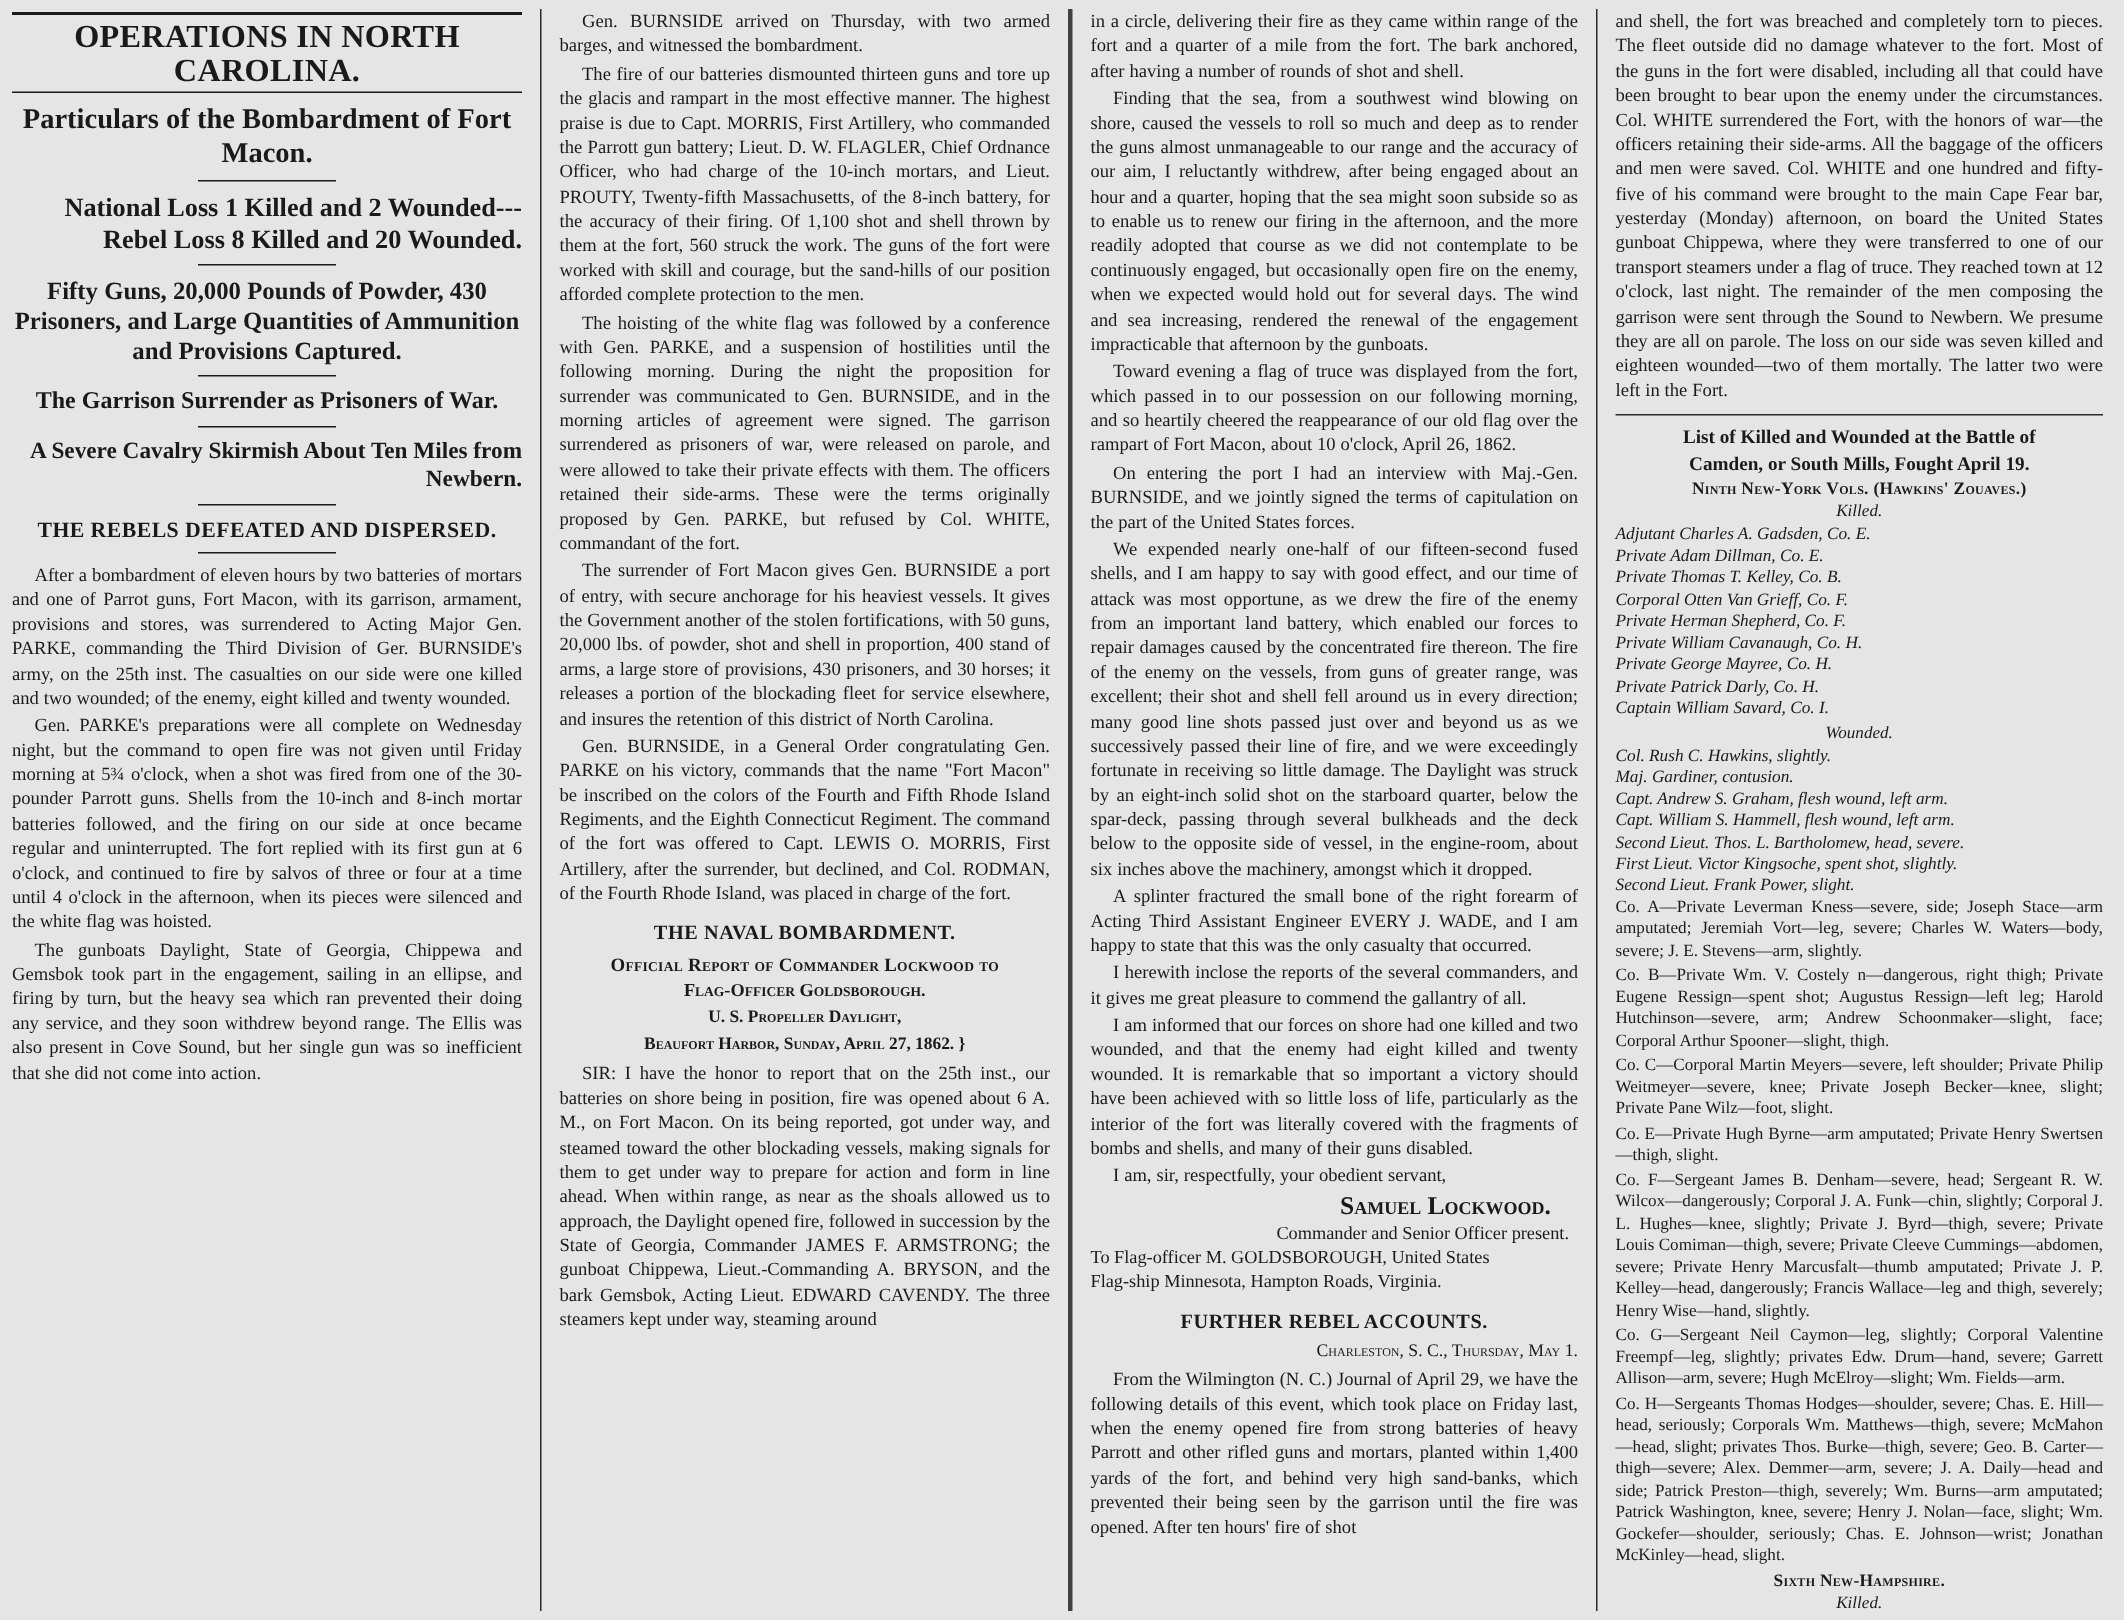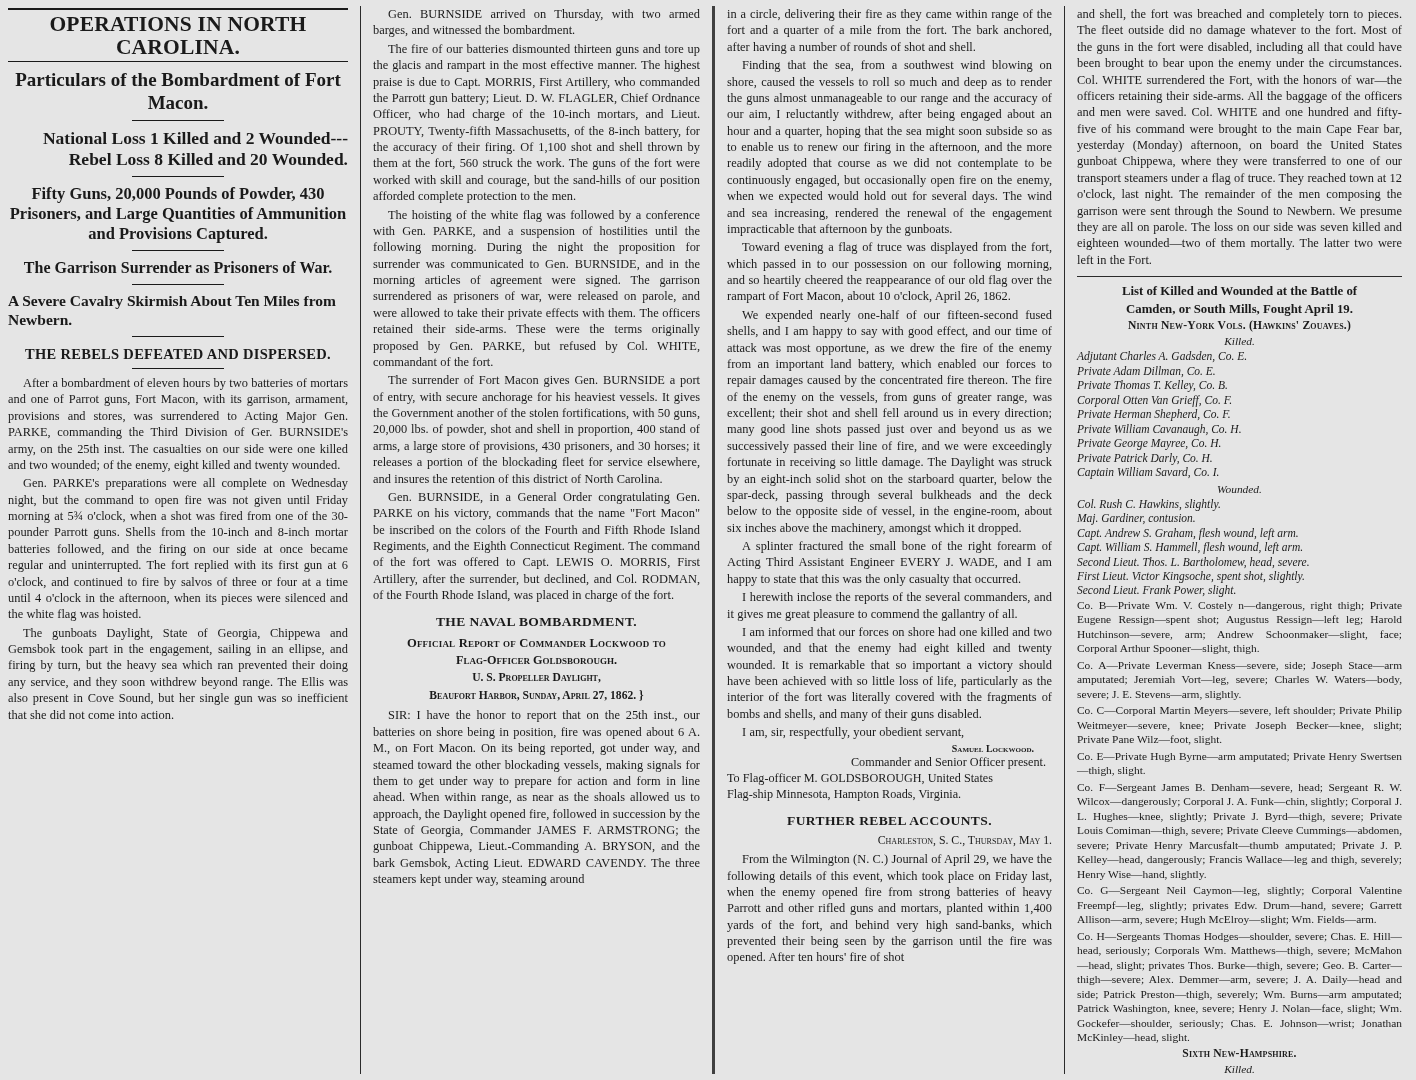--- a/index.html
+++ b/index.html
@@ -81,21 +81,21 @@
   .hl5 {
     font-weight: bold;
     font-size: 16px;
     text-align: center;
     line-height: 1.22;
     margin: 7px 0 6px 0;
   }
   .hl6 {
     font-weight: bold;
     font-size: 15.5px;
-    text-align: left;
+    text-align: right;
     line-height: 1.22;
     margin: 7px 0 6px 0;
   }
   .hl7 {
     font-weight: bold;
     font-size: 14.5px;
     text-align: center;
     line-height: 1.2;
     margin: 9px 0 5px 0;
     text-transform: uppercase;
@@ -141,21 +141,21 @@
   .datum {
     text-align: center;
     font-size: 11.6px;
     font-weight: bold;
     font-variant: small-caps;
     line-height: 1.25;
     margin: 2px 0 4px 0;
   }
   .signature {
     text-align: right;
-    font-size: 10px;
+    font-size: 17px;
     font-variant: small-caps;
     font-weight: bold;
     margin: 1px 0 1px 0;
     padding-right: 18px;
   }
   .sigline {
     text-align: right;
     font-size: 12.2px;
     margin: 0 0 1px 0;
     padding-right: 6px;
@@ -254,20 +254,21 @@
     <div class="subhead3">Flag-Officer Goldsborough.</div>
     <div class="datum">U. S. Propeller Daylight,</div>
     <div class="datum">Beaufort Harbor, Sunday, April 27, 1862. }</div>
     <p class="body">SIR: I have the honor to report that on the 25th inst., our batteries on shore being in position, fire was opened about 6 A. M., on Fort Macon. On its being reported, got under way, and steamed toward the other blockading vessels, making signals for them to get under way to prepare for action and form in line ahead. When within range, as near as the shoals allowed us to approach, the Daylight opened fire, followed in succession by the State of Georgia, Commander JAMES F. ARMSTRONG; the gunboat Chippewa, Lieut.-Commanding A. BRYSON, and the bark Gemsbok, Acting Lieut. EDWARD CAVENDY. The three steamers kept under way, steaming around</p>
   </div>
 
   <div class="col col-3">
     <p class="body noind">in a circle, delivering their fire as they came within range of the fort and a quarter of a mile from the fort. The bark anchored, after having a number of rounds of shot and shell.</p>
     <p class="body">Finding that the sea, from a southwest wind blowing on shore, caused the vessels to roll so much and deep as to render the guns almost unmanageable to our range and the accuracy of our aim, I reluctantly withdrew, after being engaged about an hour and a quarter, hoping that the sea might soon subside so as to enable us to renew our firing in the afternoon, and the more readily adopted that course as we did not contemplate to be continuously engaged, but occasionally open fire on the enemy, when we expected would hold out for several days. The wind and sea increasing, rendered the renewal of the engagement impracticable that afternoon by the gunboats.</p>
     <p class="body">Toward evening a flag of truce was displayed from the fort, which passed in to our possession on our following morning, and so heartily cheered the reappearance of our old flag over the rampart of Fort Macon, about 10 o'clock, April 26, 1862.</p>
+    <p class="body">On entering the port I had an interview with Maj.-Gen. BURNSIDE, and we jointly signed the terms of capitulation on the part of the United States forces.</p>
     <p class="body">We expended nearly one-half of our fifteen-second fused shells, and I am happy to say with good effect, and our time of attack was most opportune, as we drew the fire of the enemy from an important land battery, which enabled our forces to repair damages caused by the concentrated fire thereon. The fire of the enemy on the vessels, from guns of greater range, was excellent; their shot and shell fell around us in every direction; many good line shots passed just over and beyond us as we successively passed their line of fire, and we were exceedingly fortunate in receiving so little damage. The Daylight was struck by an eight-inch solid shot on the starboard quarter, below the spar-deck, passing through several bulkheads and the deck below to the opposite side of vessel, in the engine-room, about six inches above the machinery, amongst which it dropped.</p>
     <p class="body">A splinter fractured the small bone of the right forearm of Acting Third Assistant Engineer EVERY J. WADE, and I am happy to state that this was the only casualty that occurred.</p>
     <p class="body">I herewith inclose the reports of the several commanders, and it gives me great pleasure to commend the gallantry of all.</p>
     <p class="body">I am informed that our forces on shore had one killed and two wounded, and that the enemy had eight killed and twenty wounded. It is remarkable that so important a victory should have been achieved with so little loss of life, particularly as the interior of the fort was literally covered with the fragments of bombs and shells, and many of their guns disabled.</p>
     <p class="body">I am, sir, respectfully, your obedient servant,</p>
     <div class="signature">Samuel Lockwood.</div>
     <div class="sigline">Commander and Senior Officer present.</div>
     <div class="addr">To Flag-officer M. GOLDSBOROUGH, United States</div>
     <div class="addr">Flag-ship Minnesota, Hampton Roads, Virginia.</div>
 
@@ -298,22 +299,22 @@
       <div class="list-sub">Wounded.</div>
       <div class="names">
         <span class="nm">Col. Rush C. Hawkins, slightly.</span>
         <span class="nm">Maj. Gardiner, contusion.</span>
         <span class="nm">Capt. Andrew S. Graham, flesh wound, left arm.</span>
         <span class="nm">Capt. William S. Hammell, flesh wound, left arm.</span>
         <span class="nm">Second Lieut. Thos. L. Bartholomew, head, severe.</span>
         <span class="nm">First Lieut. Victor Kingsoche, spent shot, slightly.</span>
         <span class="nm">Second Lieut. Frank Power, slight.</span>
       </div>
+      <p class="runon">Co. A—Private Leverman Kness—severe, side; Joseph Stace—arm amputated; Jeremiah Vort—leg, severe; Charles W. Waters—body, severe; J. E. Stevens—arm, slightly.</p>
       <p class="runon">Co. B—Private Wm. V. Costely n—dangerous, right thigh; Private Eugene Ressign—spent shot; Augustus Ressign—left leg; Harold Hutchinson—severe, arm; Andrew Schoonmaker—slight, face; Corporal Arthur Spooner—slight, thigh.</p>
-      <p class="runon">Co. A—Private Leverman Kness—severe, side; Joseph Stace—arm amputated; Jeremiah Vort—leg, severe; Charles W. Waters—body, severe; J. E. Stevens—arm, slightly.</p>
       <p class="runon">Co. C—Corporal Martin Meyers—severe, left shoulder; Private Philip Weitmeyer—severe, knee; Private Joseph Becker—knee, slight; Private Pane Wilz—foot, slight.</p>
       <p class="runon">Co. E—Private Hugh Byrne—arm amputated; Private Henry Swertsen—thigh, slight.</p>
       <p class="runon">Co. F—Sergeant James B. Denham—severe, head; Sergeant R. W. Wilcox—dangerously; Corporal J. A. Funk—chin, slightly; Corporal J. L. Hughes—knee, slightly; Private J. Byrd—thigh, severe; Private Louis Comiman—thigh, severe; Private Cleeve Cummings—abdomen, severe; Private Henry Marcusfalt—thumb amputated; Private J. P. Kelley—head, dangerously; Francis Wallace—leg and thigh, severely; Henry Wise—hand, slightly.</p>
       <p class="runon">Co. G—Sergeant Neil Caymon—leg, slightly; Corporal Valentine Freempf—leg, slightly; privates Edw. Drum—hand, severe; Garrett Allison—arm, severe; Hugh McElroy—slight; Wm. Fields—arm.</p>
       <p class="runon">Co. H—Sergeants Thomas Hodges—shoulder, severe; Chas. E. Hill—head, seriously; Corporals Wm. Matthews—thigh, severe; McMahon—head, slight; privates Thos. Burke—thigh, severe; Geo. B. Carter—thigh—severe; Alex. Demmer—arm, severe; J. A. Daily—head and side; Patrick Preston—thigh, severely; Wm. Burns—arm amputated; Patrick Washington, knee, severe; Henry J. Nolan—face, slight; Wm. Gockefer—shoulder, seriously; Chas. E. Johnson—wrist; Jonathan McKinley—head, slight.</p>
       <div class="list-unit">Sixth New-Hampshire.</div>
       <div class="list-sub">Killed.</div>
 
     </div>
   </div>

